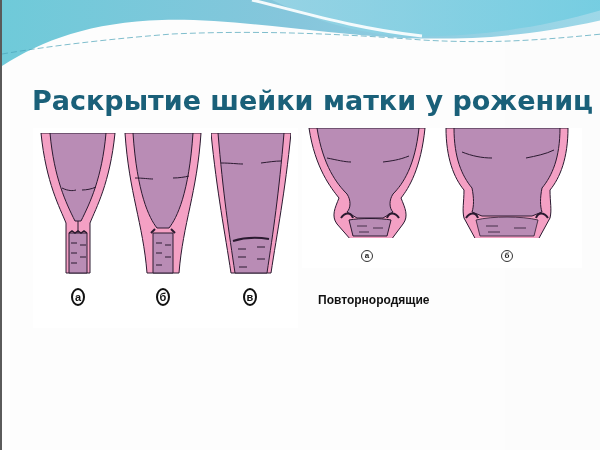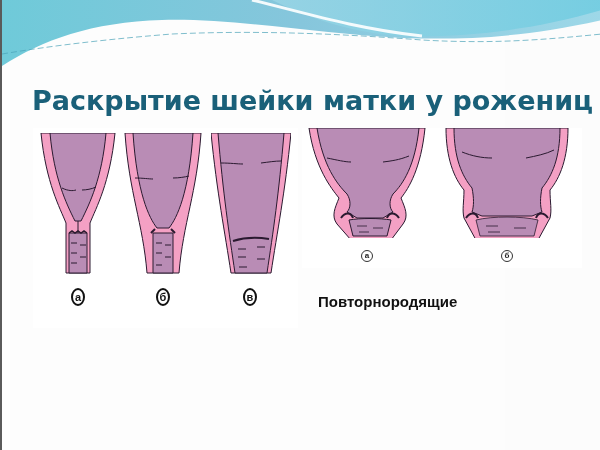--- a/index.html
+++ b/index.html
@@ -23,21 +23,21 @@
   }
   .panel-left {
     position: absolute; left: 31px; top: 128px; width: 265px; height: 200px;
     background: #ffffff;
   }
   .panel-right {
     position: absolute; left: 300px; top: 128px; width: 280px; height: 140px;
     background: #ffffff;
   }
   .caption {
-    position: absolute; font-weight: bold; font-size: 15px; color: #111;
+    position: absolute; font-weight: bold; font-size: 12px; color: #111;
     white-space: nowrap;
   }
   .cap-left { left: 20px; top: 334px; }
   .cap-right { left: 316px; top: 293px; }
   .label-circle {
     position: absolute; width: 14px; height: 18px; border: 2px solid #111;
     border-radius: 50%; box-sizing: border-box;
     font-size: 11px; font-weight: bold; line-height: 14px; text-align: center; color: #111;
     background: #fff;
   }

